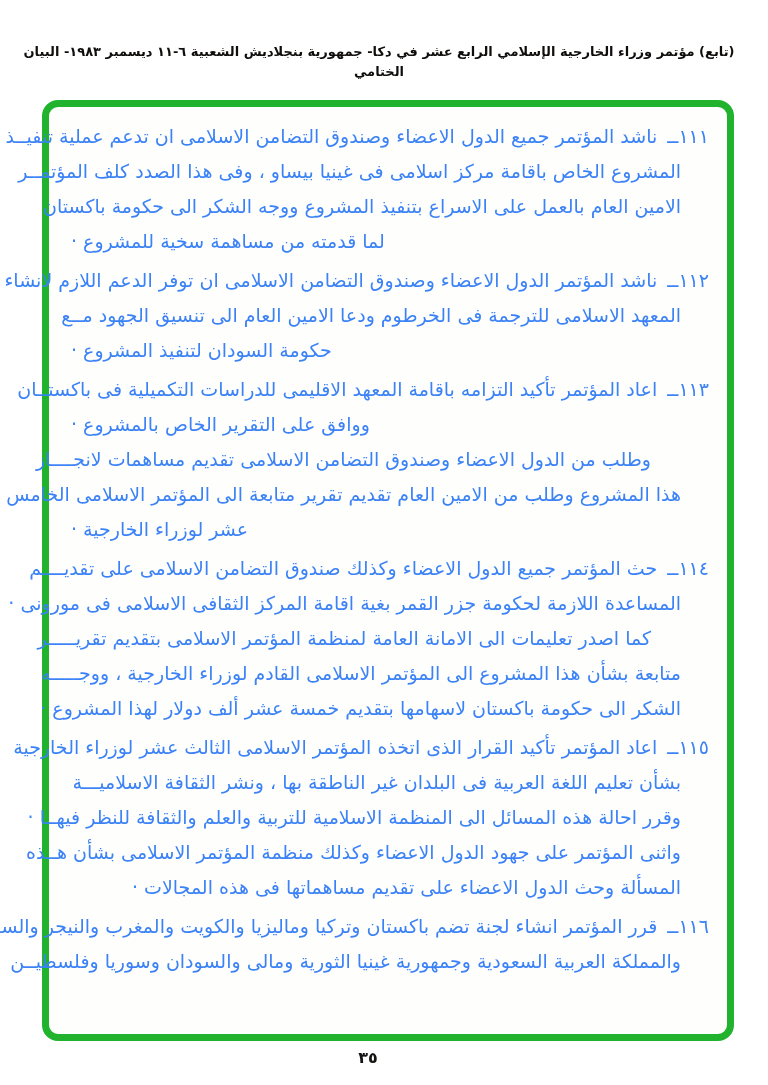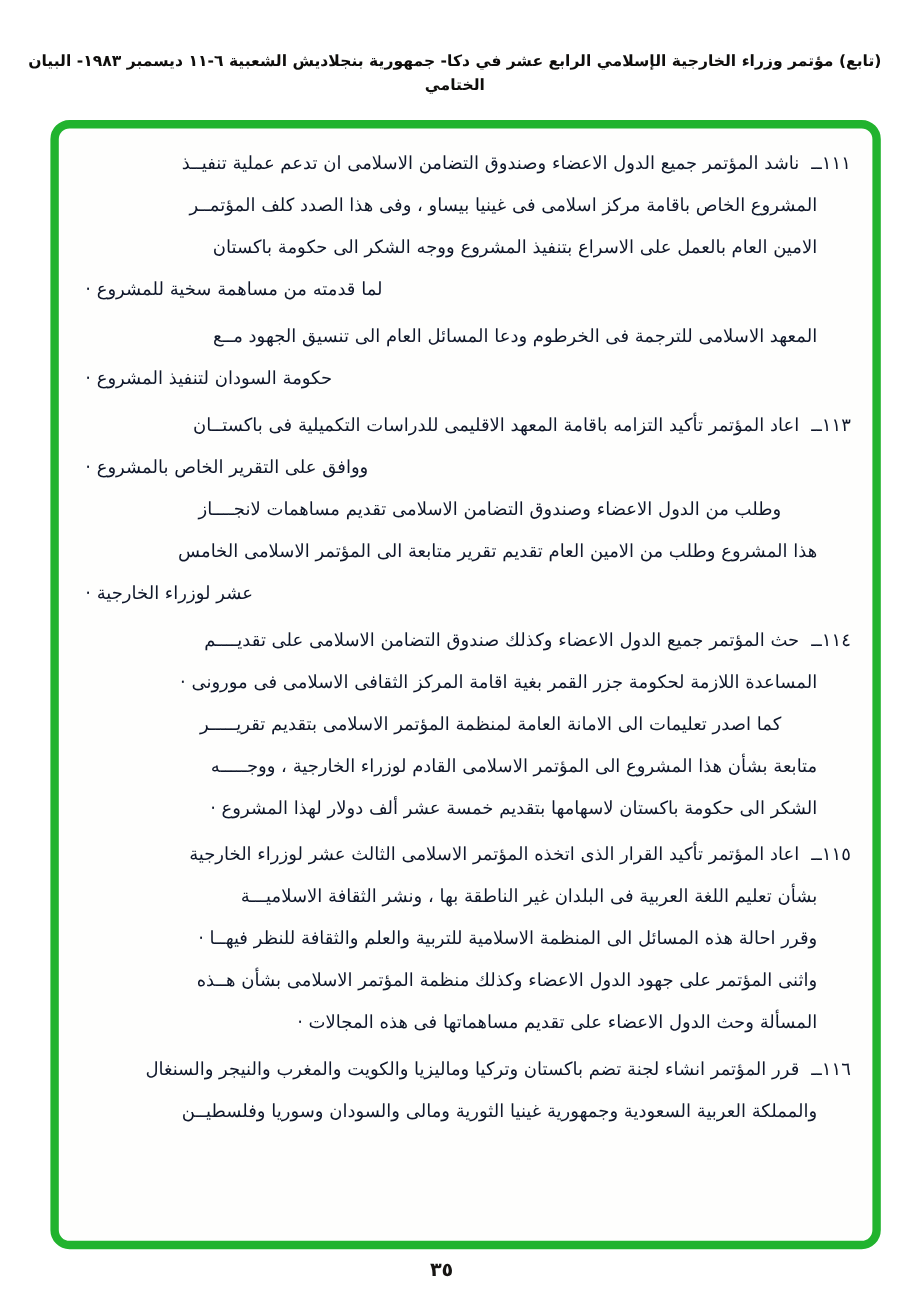--- a/index.html
+++ b/index.html
@@ -35,22 +35,22 @@
     width: 692px; height: 941px;
     box-sizing: border-box;
     border: 7px solid #21b32e;
     border-radius: 16px;
     background: #fefefd;
     padding: 12px 18px 6px 22px;
     direction: rtl;
   }
   .para {
     margin: 0 0 4px 0;
-    color: #0f172a;
-    font-size: 15px;
+    color: #3b82f6;
+    font-size: 19px;
     line-height: 35px;
   }
   .line { text-align: right; white-space: nowrap; }
   .l-first  { padding-right: 0; }
   .l-cont   { padding-right: 28px; }
   .l-sub    { padding-right: 58px; }
   .l-center { text-align: left; white-space: normal; }
   .num {
     display: inline-block;
     margin-left: 10px;
@@ -77,21 +77,22 @@
 <div class="content-frame">
 
   <div class="para">
     <div class="line l-first"><span class="num">١١١ــ</span><span>ناشد المؤتمر جميع الدول الاعضاء وصندوق التضامن الاسلامى ان تدعم عملية تنفيــذ</span></div>
     <div class="line l-cont">المشروع الخاص باقامة مركز اسلامى فى غينيا بيساو ، وفى هذا الصدد كلف المؤتمــر</div>
     <div class="line l-cont">الامين العام بالعمل على الاسراع بتنفيذ المشروع ووجه الشكر الى حكومة باكستان</div>
     <div class="line l-center">لما قدمته من مساهمة سخية للمشروع ·</div>
   </div>
 
   <div class="para">
-    <div class="line l-cont">المعهد الاسلامى للترجمة فى الخرطوم ودعا المسائل العام الى تنسيق الجهود مــع</div>
+    <div class="line l-first"><span class="num">١١٢ــ</span><span>ناشد المؤتمر الدول الاعضاء وصندوق التضامن الاسلامى ان توفر الدعم اللازم لانشاء</span></div>
+    <div class="line l-cont">المعهد الاسلامى للترجمة فى الخرطوم ودعا الامين العام الى تنسيق الجهود مــع</div>
     <div class="line l-center">حكومة السودان لتنفيذ المشروع ·</div>
   </div>
 
   <div class="para">
     <div class="line l-first"><span class="num">١١٣ــ</span><span>اعاد المؤتمر تأكيد التزامه باقامة المعهد الاقليمى للدراسات التكميلية فى باكستــان</span></div>
     <div class="line l-center">ووافق على التقرير الخاص بالمشروع ·</div>
     <div class="line l-sub">وطلب من الدول الاعضاء وصندوق التضامن الاسلامى تقديم مساهمات لانجــــاز</div>
     <div class="line l-cont">هذا المشروع وطلب من الامين العام تقديم تقرير متابعة الى المؤتمر الاسلامى الخامس</div>
     <div class="line l-center">عشر لوزراء الخارجية ·</div>
   </div>

